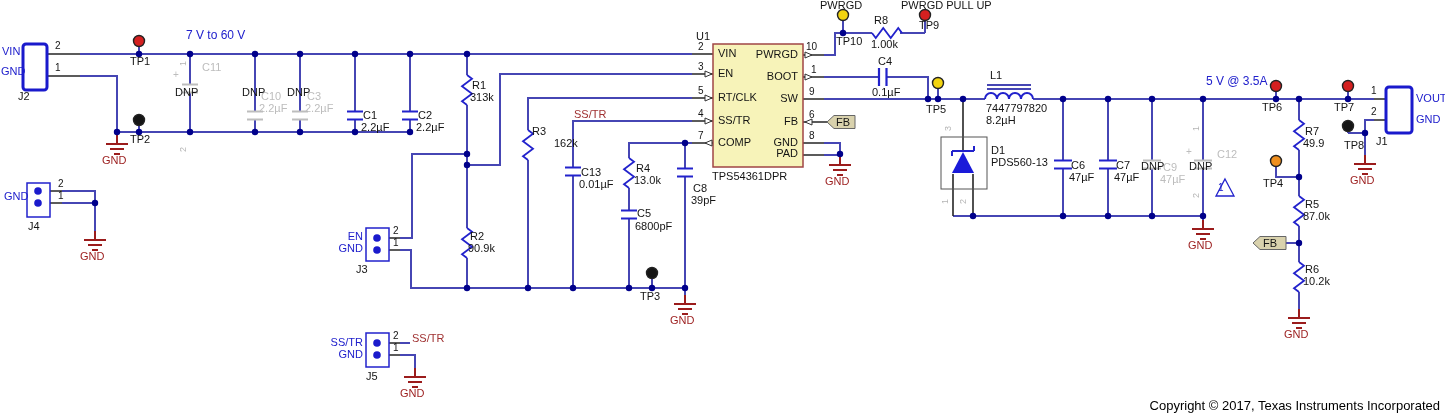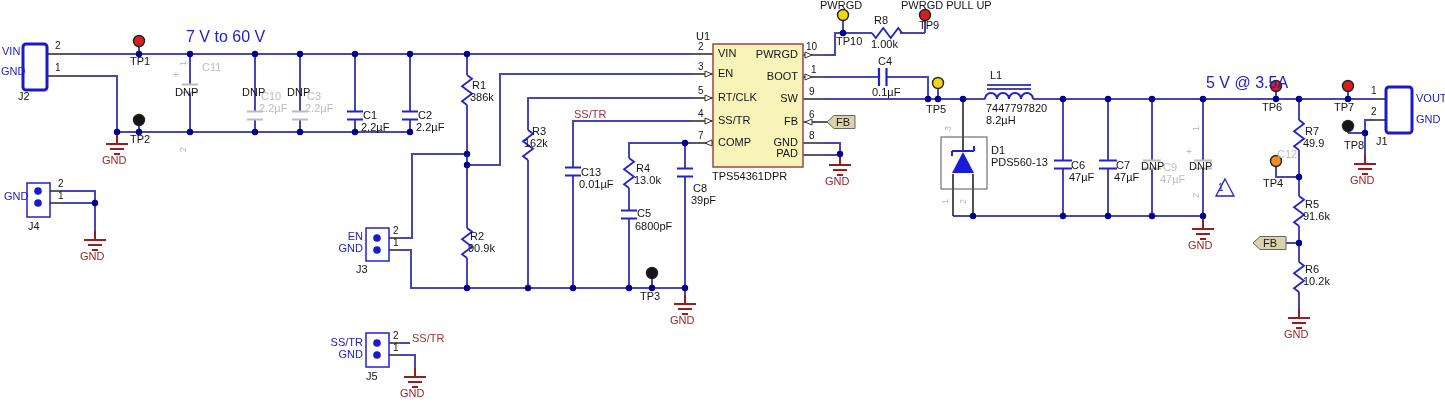--- a/index.html
+++ b/index.html
@@ -6,21 +6,21 @@
   #sheet{position:relative;width:1445px;height:418px;background:#ffffff;overflow:hidden;
          font-family:"Liberation Sans",sans-serif;}
   #schem{position:absolute;left:0;top:0;}
   .lbl{position:absolute;font:11px "Liberation Sans",sans-serif;color:#141414;
        white-space:nowrap;line-height:1;}
   .n{color:#2020cc;}          
   .r{color:#a03232;}          
   .g{color:#9b1c1c;}          
   .d{color:#bdbdbd;}          
   .p{font-size:10px;}         
-  .b12{font-size:16px;}
+  .b12{font-size:12px;}
   .rt{text-align:right;}
   .cp{font-size:13px;color:#000;text-align:right;}
 </style>
 </head>
 <body>
 
 <div id="sheet">
 
 <svg id="schem" width="1445" height="418" viewBox="0 0 1445 418">
   <defs>
@@ -264,29 +264,29 @@
 <span class="lbl g" style="left:102px;top:155px">GND</span>
 <span class="lbl g" style="left:80px;top:251px">GND</span>
 <span class="lbl g" style="left:400px;top:388px">GND</span>
 <span class="lbl g" style="left:670px;top:315px">GND</span>
 <span class="lbl g" style="left:825px;top:176px">GND</span>
 <span class="lbl g" style="left:1188px;top:240px">GND</span>
 <span class="lbl g" style="left:1350px;top:175px">GND</span>
 <span class="lbl g" style="left:1284px;top:329px">GND</span>
 
 <span class="lbl" style="left:472px;top:80px">R1</span>
-<span class="lbl" style="left:470px;top:92px">386k</span>
+<span class="lbl" style="left:470px;top:92px">313k</span>
 <span class="lbl" style="left:470px;top:231px">R2</span>
 <span class="lbl" style="left:468px;top:243px">90.9k</span>
 <span class="lbl" style="left:532px;top:126px">R3</span>
-<span class="lbl" style="left:524px;top:138px">162k</span>
+<span class="lbl" style="left:554px;top:138px">162k</span>
 <span class="lbl" style="left:636px;top:163px">R4</span>
 <span class="lbl" style="left:634px;top:175px">13.0k</span>
 <span class="lbl" style="left:1305px;top:199px">R5</span>
-<span class="lbl" style="left:1303px;top:211px">91.6k</span>
+<span class="lbl" style="left:1303px;top:211px">87.0k</span>
 <span class="lbl" style="left:1305px;top:264px">R6</span>
 <span class="lbl" style="left:1303px;top:276px">10.2k</span>
 <span class="lbl" style="left:1305px;top:126px">R7</span>
 <span class="lbl" style="left:1303px;top:138px">49.9</span>
 <span class="lbl" style="left:874px;top:15px">R8</span>
 <span class="lbl" style="left:871px;top:39px">1.00k</span>
 
 <span class="lbl" style="left:363px;top:110px">C1</span>
 <span class="lbl" style="left:361px;top:122px">2.2µF</span>
 <span class="lbl" style="left:418px;top:110px">C2</span>
@@ -309,21 +309,21 @@
 <span class="lbl" style="left:175px;top:87px">DNP</span>
 <span class="lbl d" style="left:261px;top:91px">C10</span>
 <span class="lbl d" style="left:259px;top:103px">2.2µF</span>
 <span class="lbl" style="left:242px;top:87px">DNP</span>
 <span class="lbl d" style="left:307px;top:91px">C3</span>
 <span class="lbl d" style="left:305px;top:103px">2.2µF</span>
 <span class="lbl" style="left:287px;top:87px">DNP</span>
 <span class="lbl d" style="left:1163px;top:162px">C9</span>
 <span class="lbl d" style="left:1160px;top:174px">47µF</span>
 <span class="lbl" style="left:1141px;top:161px">DNP</span>
-<span class="lbl d" style="left:1277px;top:149px">C12</span>
+<span class="lbl d" style="left:1217px;top:149px">C12</span>
 <span class="lbl d p" style="left:1186px;top:147px">+</span>
 <span class="lbl" style="left:1189px;top:161px">DNP</span>
 
 <span class="lbl" style="left:990px;top:70px">L1</span>
 <span class="lbl" style="left:986px;top:103px">7447797820</span>
 <span class="lbl" style="left:986px;top:115px">8.2µH</span>
 <span class="lbl" style="left:991px;top:145px">D1</span>
 <span class="lbl" style="left:991px;top:157px">PDS560-13</span>
 
 <span class="lbl" style="left:696px;top:31px">U1</span>
@@ -373,14 +373,15 @@
 <span class="lbl" style="left:356px;top:264px">J3</span>
 <span class="lbl p" style="left:393px;top:226px">2</span>
 <span class="lbl p" style="left:393px;top:238px">1</span>
 <span class="lbl" style="left:366px;top:371px">J5</span>
 <span class="lbl p" style="left:393px;top:331px">2</span>
 <span class="lbl p" style="left:393px;top:343px">1</span>
 <span class="lbl" style="left:1376px;top:136px">J1</span>
 <span class="lbl p" style="left:1371px;top:86px">1</span>
 <span class="lbl p" style="left:1371px;top:107px">2</span>
 
+<span class="lbl cp" style="left:1010px;top:399px;width:430px">Copyright © 2017, Texas Instruments Incorporated</span>
 
 </div>
 
 </body></html>

